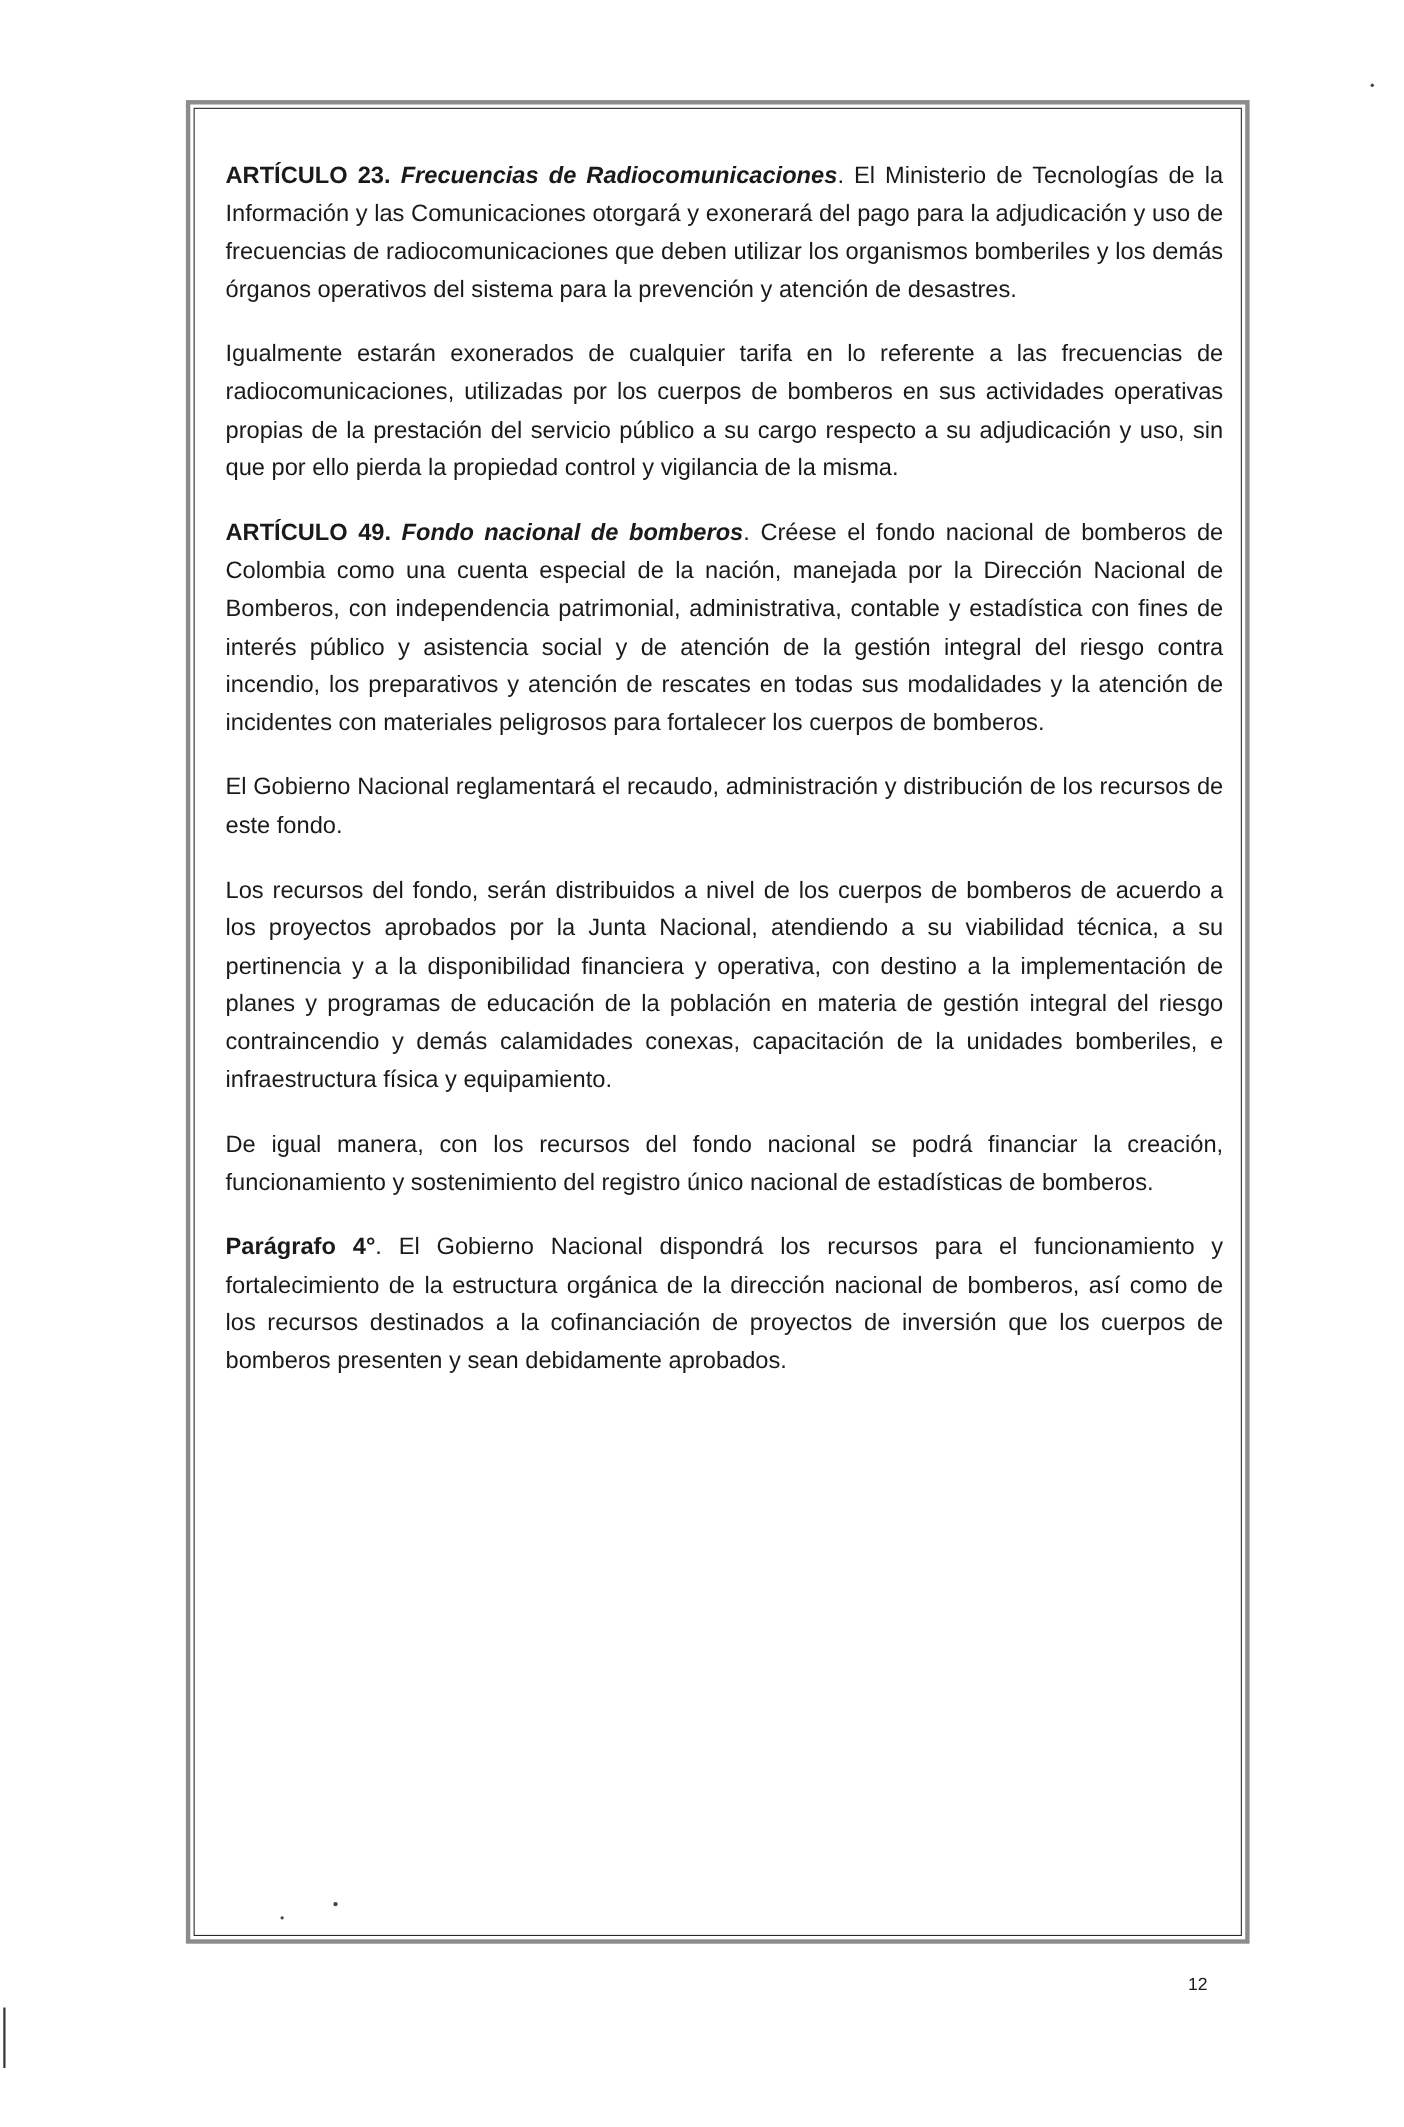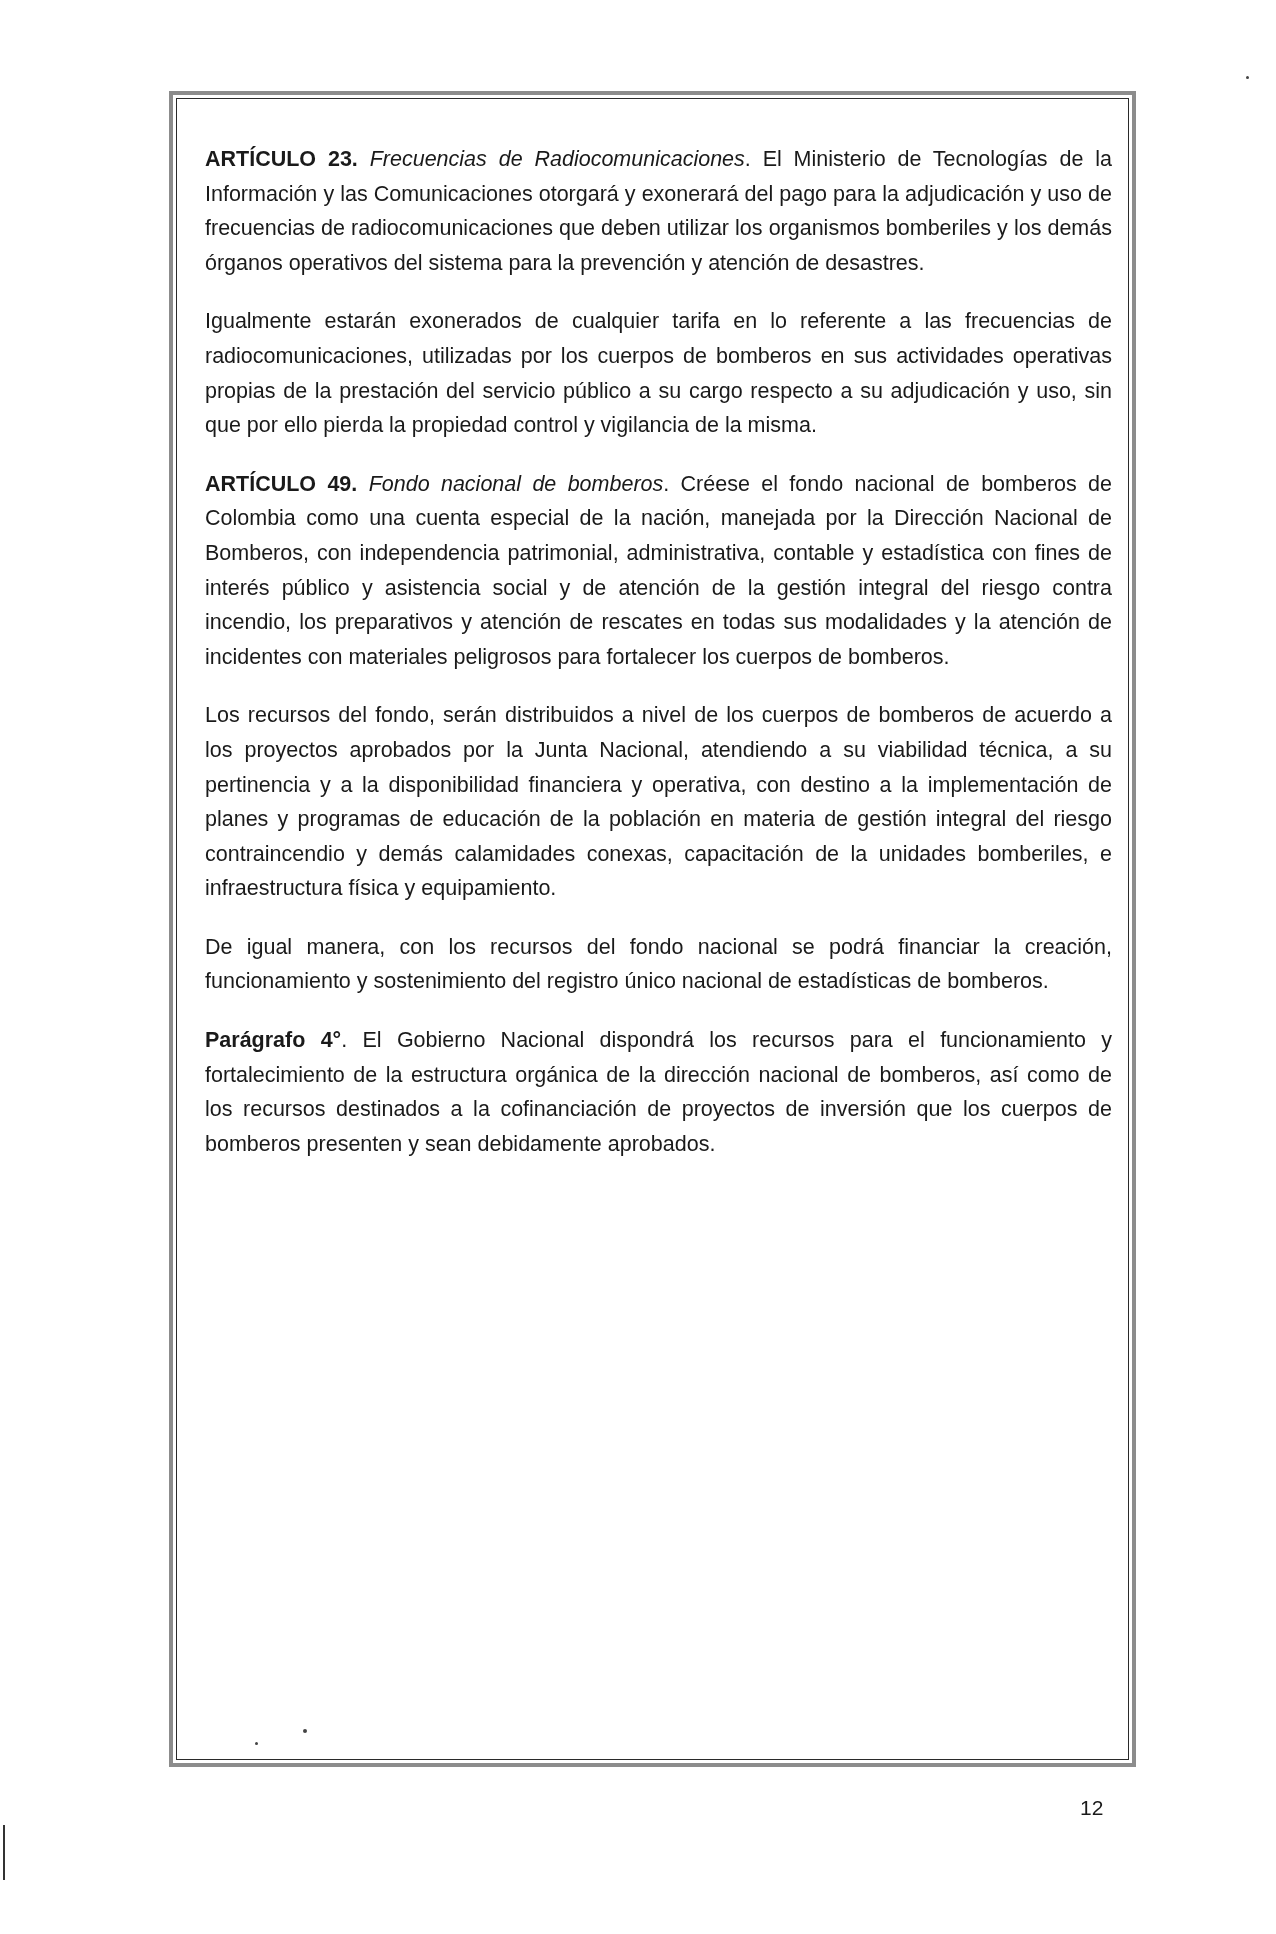--- a/index.html
+++ b/index.html
@@ -39,27 +39,27 @@
       top: 142px;
       width: 907px;
       font-size: 21.5px;
       line-height: 34.6px;
       text-align: justify;
     }
     .content p {
       margin: 0 0 24px 0;
     }
     .content b { font-weight: bold; }
-    .content .it { font-style: italic; font-weight: normal; }
+    .content .it { font-style: italic; font-weight: bold; }
     .page-number {
       position: absolute;
       left: 1080px;
       top: 1796px;
       font-family: "Liberation Sans", sans-serif;
-      font-size: 21px;
+      font-size: 16px;
       color: #1a1a1a;
     }
     .margin-mark {
       position: absolute;
       left: 3px;
       top: 1825px;
       width: 1.5px;
       height: 55px;
       background: #333;
     }
@@ -81,20 +81,23 @@
     <span class="it">Frecuencias de Radiocomunicaciones</span><span>. El Ministerio de Tecnologías de la Información y las Comunicaciones otorgará y exonerará del pago para la adjudicación y uso de frecuencias de radiocomunicaciones que deben utilizar los organismos bomberiles y los demás órganos operativos del sistema para la prevención y atención de desastres.</span>
   </p>
   <p>
     <span>Igualmente estarán exonerados de cualquier tarifa en lo referente a las frecuencias de radiocomunicaciones, utilizadas por los cuerpos de bomberos en sus actividades operativas propias de la prestación del servicio público a su cargo respecto a su adjudicación y uso, sin que por ello pierda la propiedad control y vigilancia de la misma.</span>
   </p>
   <p>
     <b>ARTÍCULO 49.</b>
     <span class="it">Fondo nacional de bomberos</span><span>. Créese el fondo nacional de bomberos de Colombia como una cuenta especial de la nación, manejada por la Dirección Nacional de Bomberos, con independencia patrimonial, administrativa, contable y estadística con fines de interés público y asistencia social y de atención de la gestión integral del riesgo contra incendio, los preparativos y atención de rescates en todas sus modalidades y la atención de incidentes con materiales peligrosos para fortalecer los cuerpos de bomberos.</span>
   </p>
   <p>
+    <span>El Gobierno Nacional reglamentará el recaudo, administración y distribución de los recursos de este fondo.</span>
+  </p>
+  <p>
     <span>Los recursos del fondo, serán distribuidos a nivel de los cuerpos de bomberos de acuerdo a los proyectos aprobados por la Junta Nacional, atendiendo a su viabilidad técnica, a su pertinencia y a la disponibilidad financiera y operativa, con destino a la implementación de planes y programas de educación de la población en materia de gestión integral del riesgo contraincendio y demás calamidades conexas, capacitación de la unidades bomberiles, e infraestructura física y equipamiento.</span>
   </p>
   <p>
     <span>De igual manera, con los recursos del fondo nacional se podrá financiar la creación, funcionamiento y sostenimiento del registro único nacional de estadísticas de bomberos.</span>
   </p>
   <p>
     <b>Parágrafo 4°</b><span>. El Gobierno Nacional dispondrá los recursos para el funcionamiento y fortalecimiento de la estructura orgánica de la dirección nacional de bomberos, así como de los recursos destinados a la cofinanciación de proyectos de inversión que los cuerpos de bomberos presenten y sean debidamente aprobados.</span>
   </p>
 </div>
 

